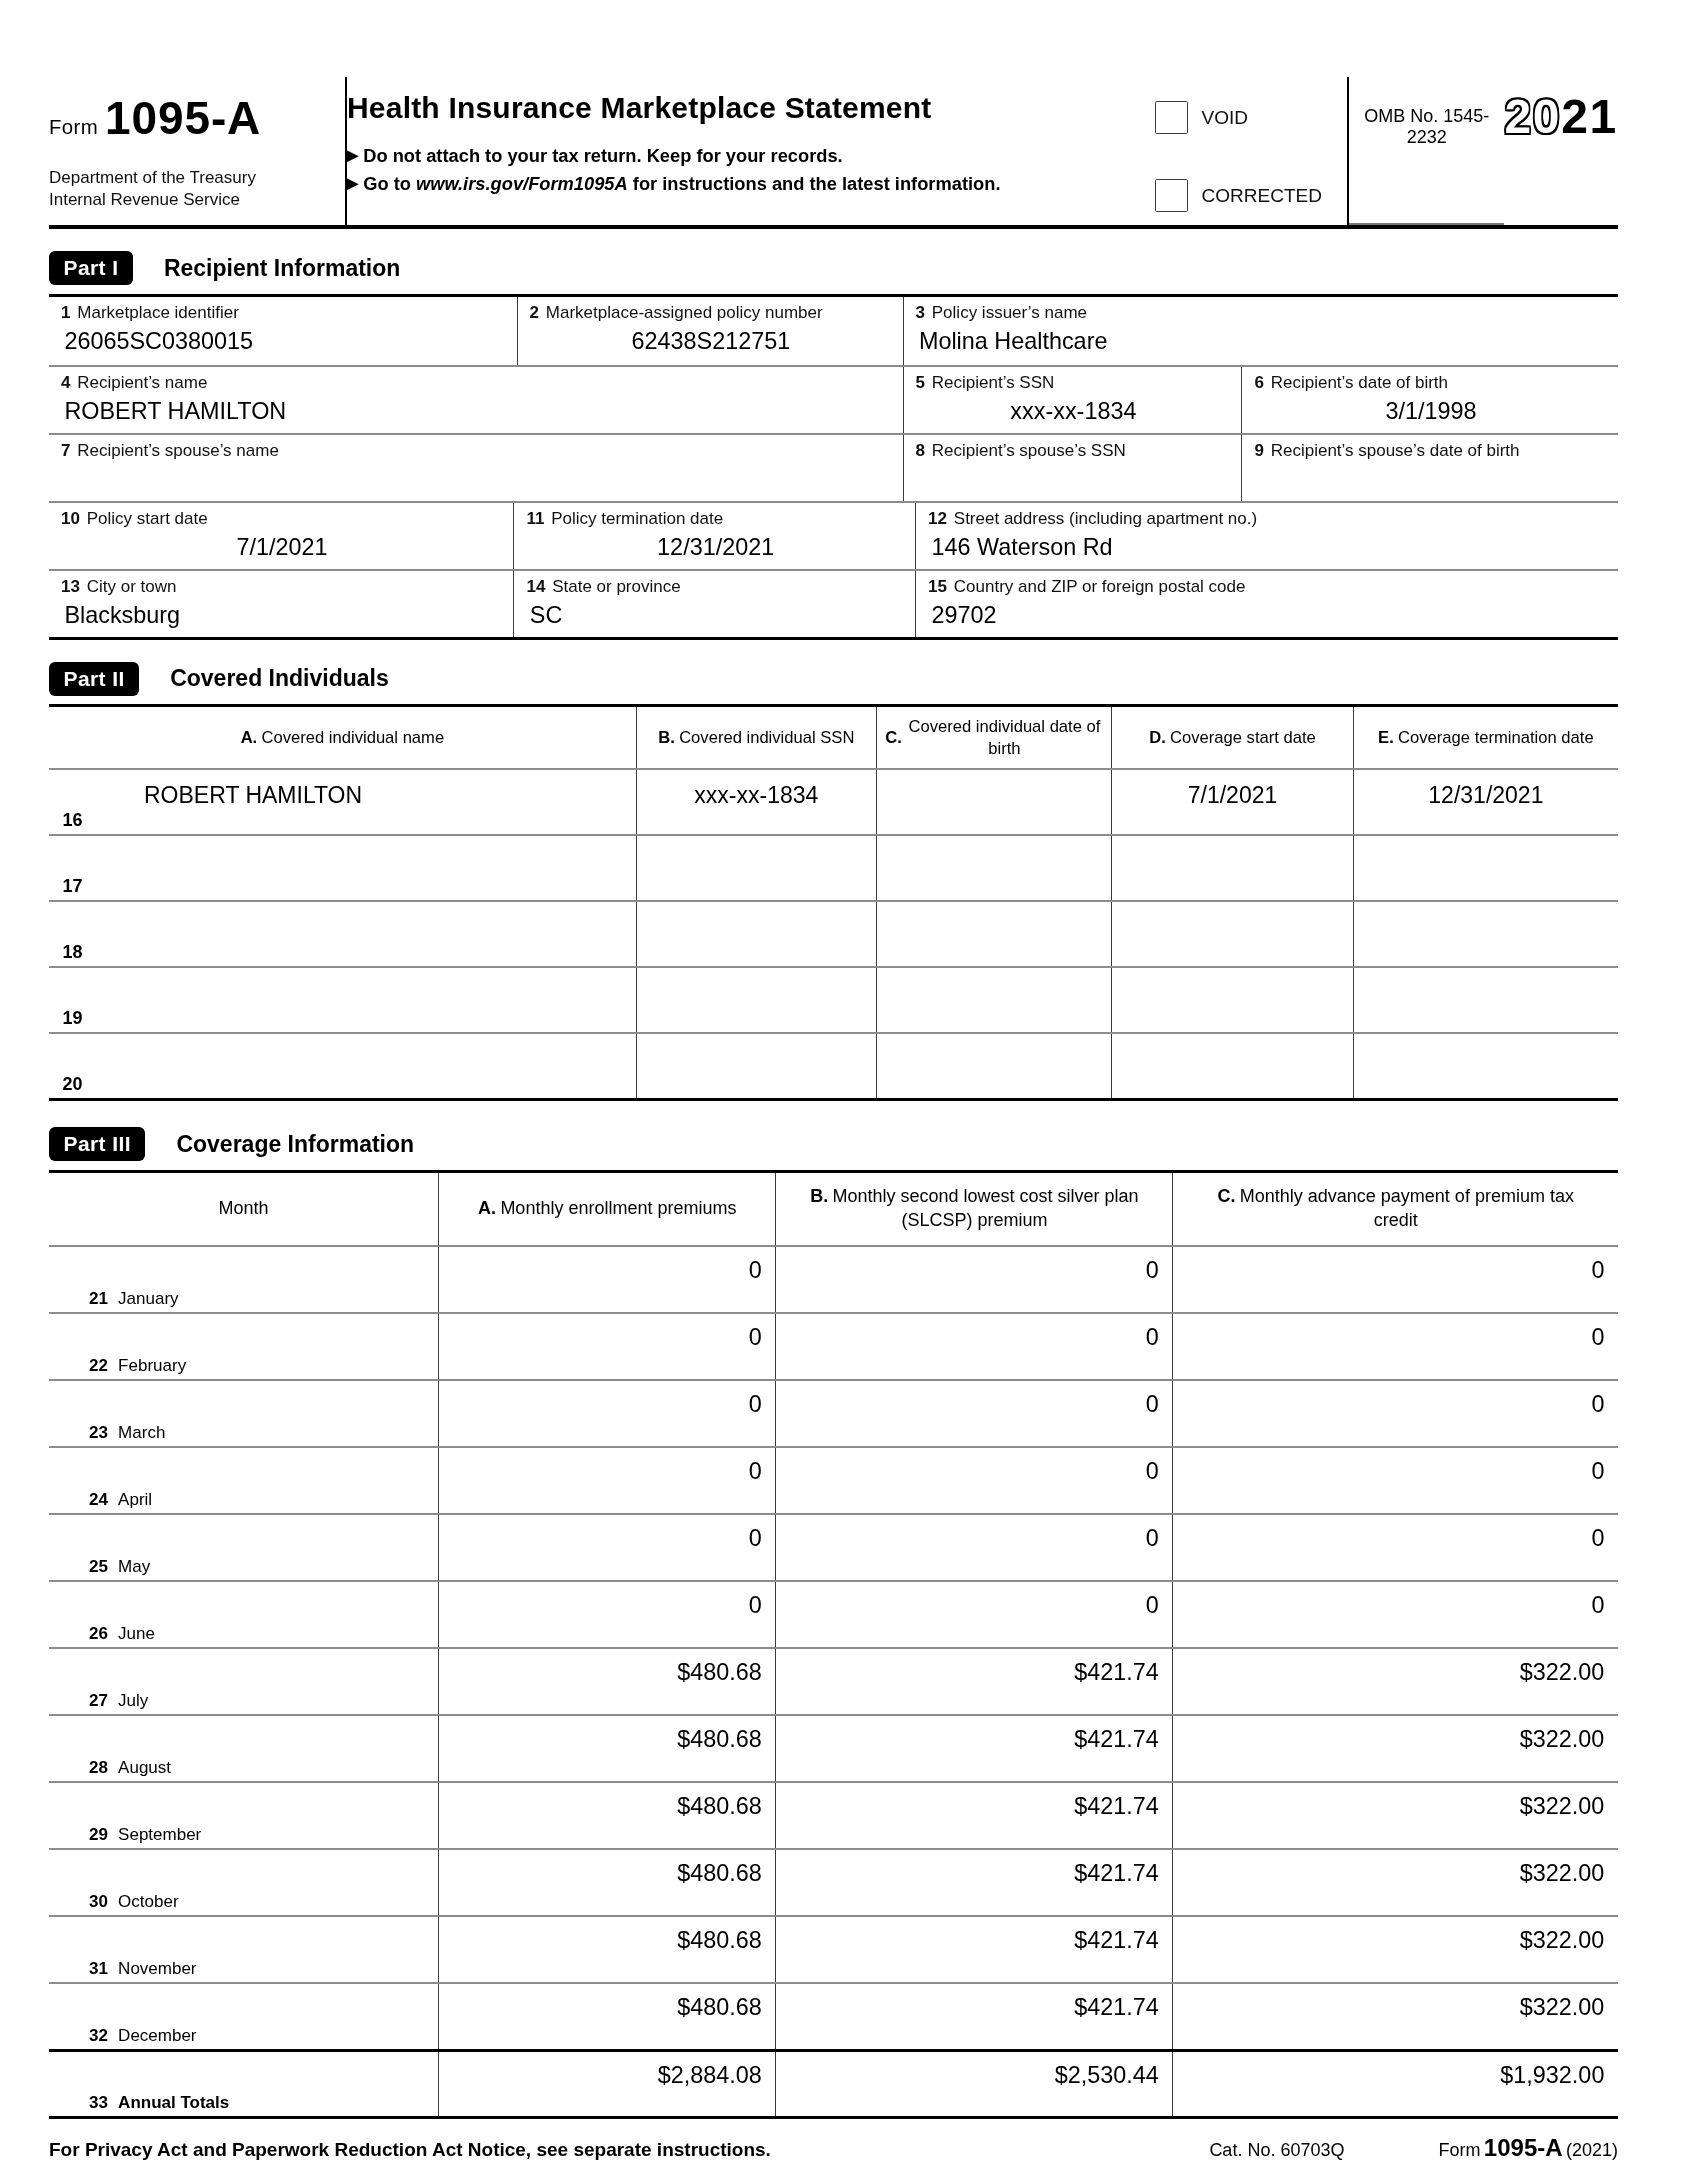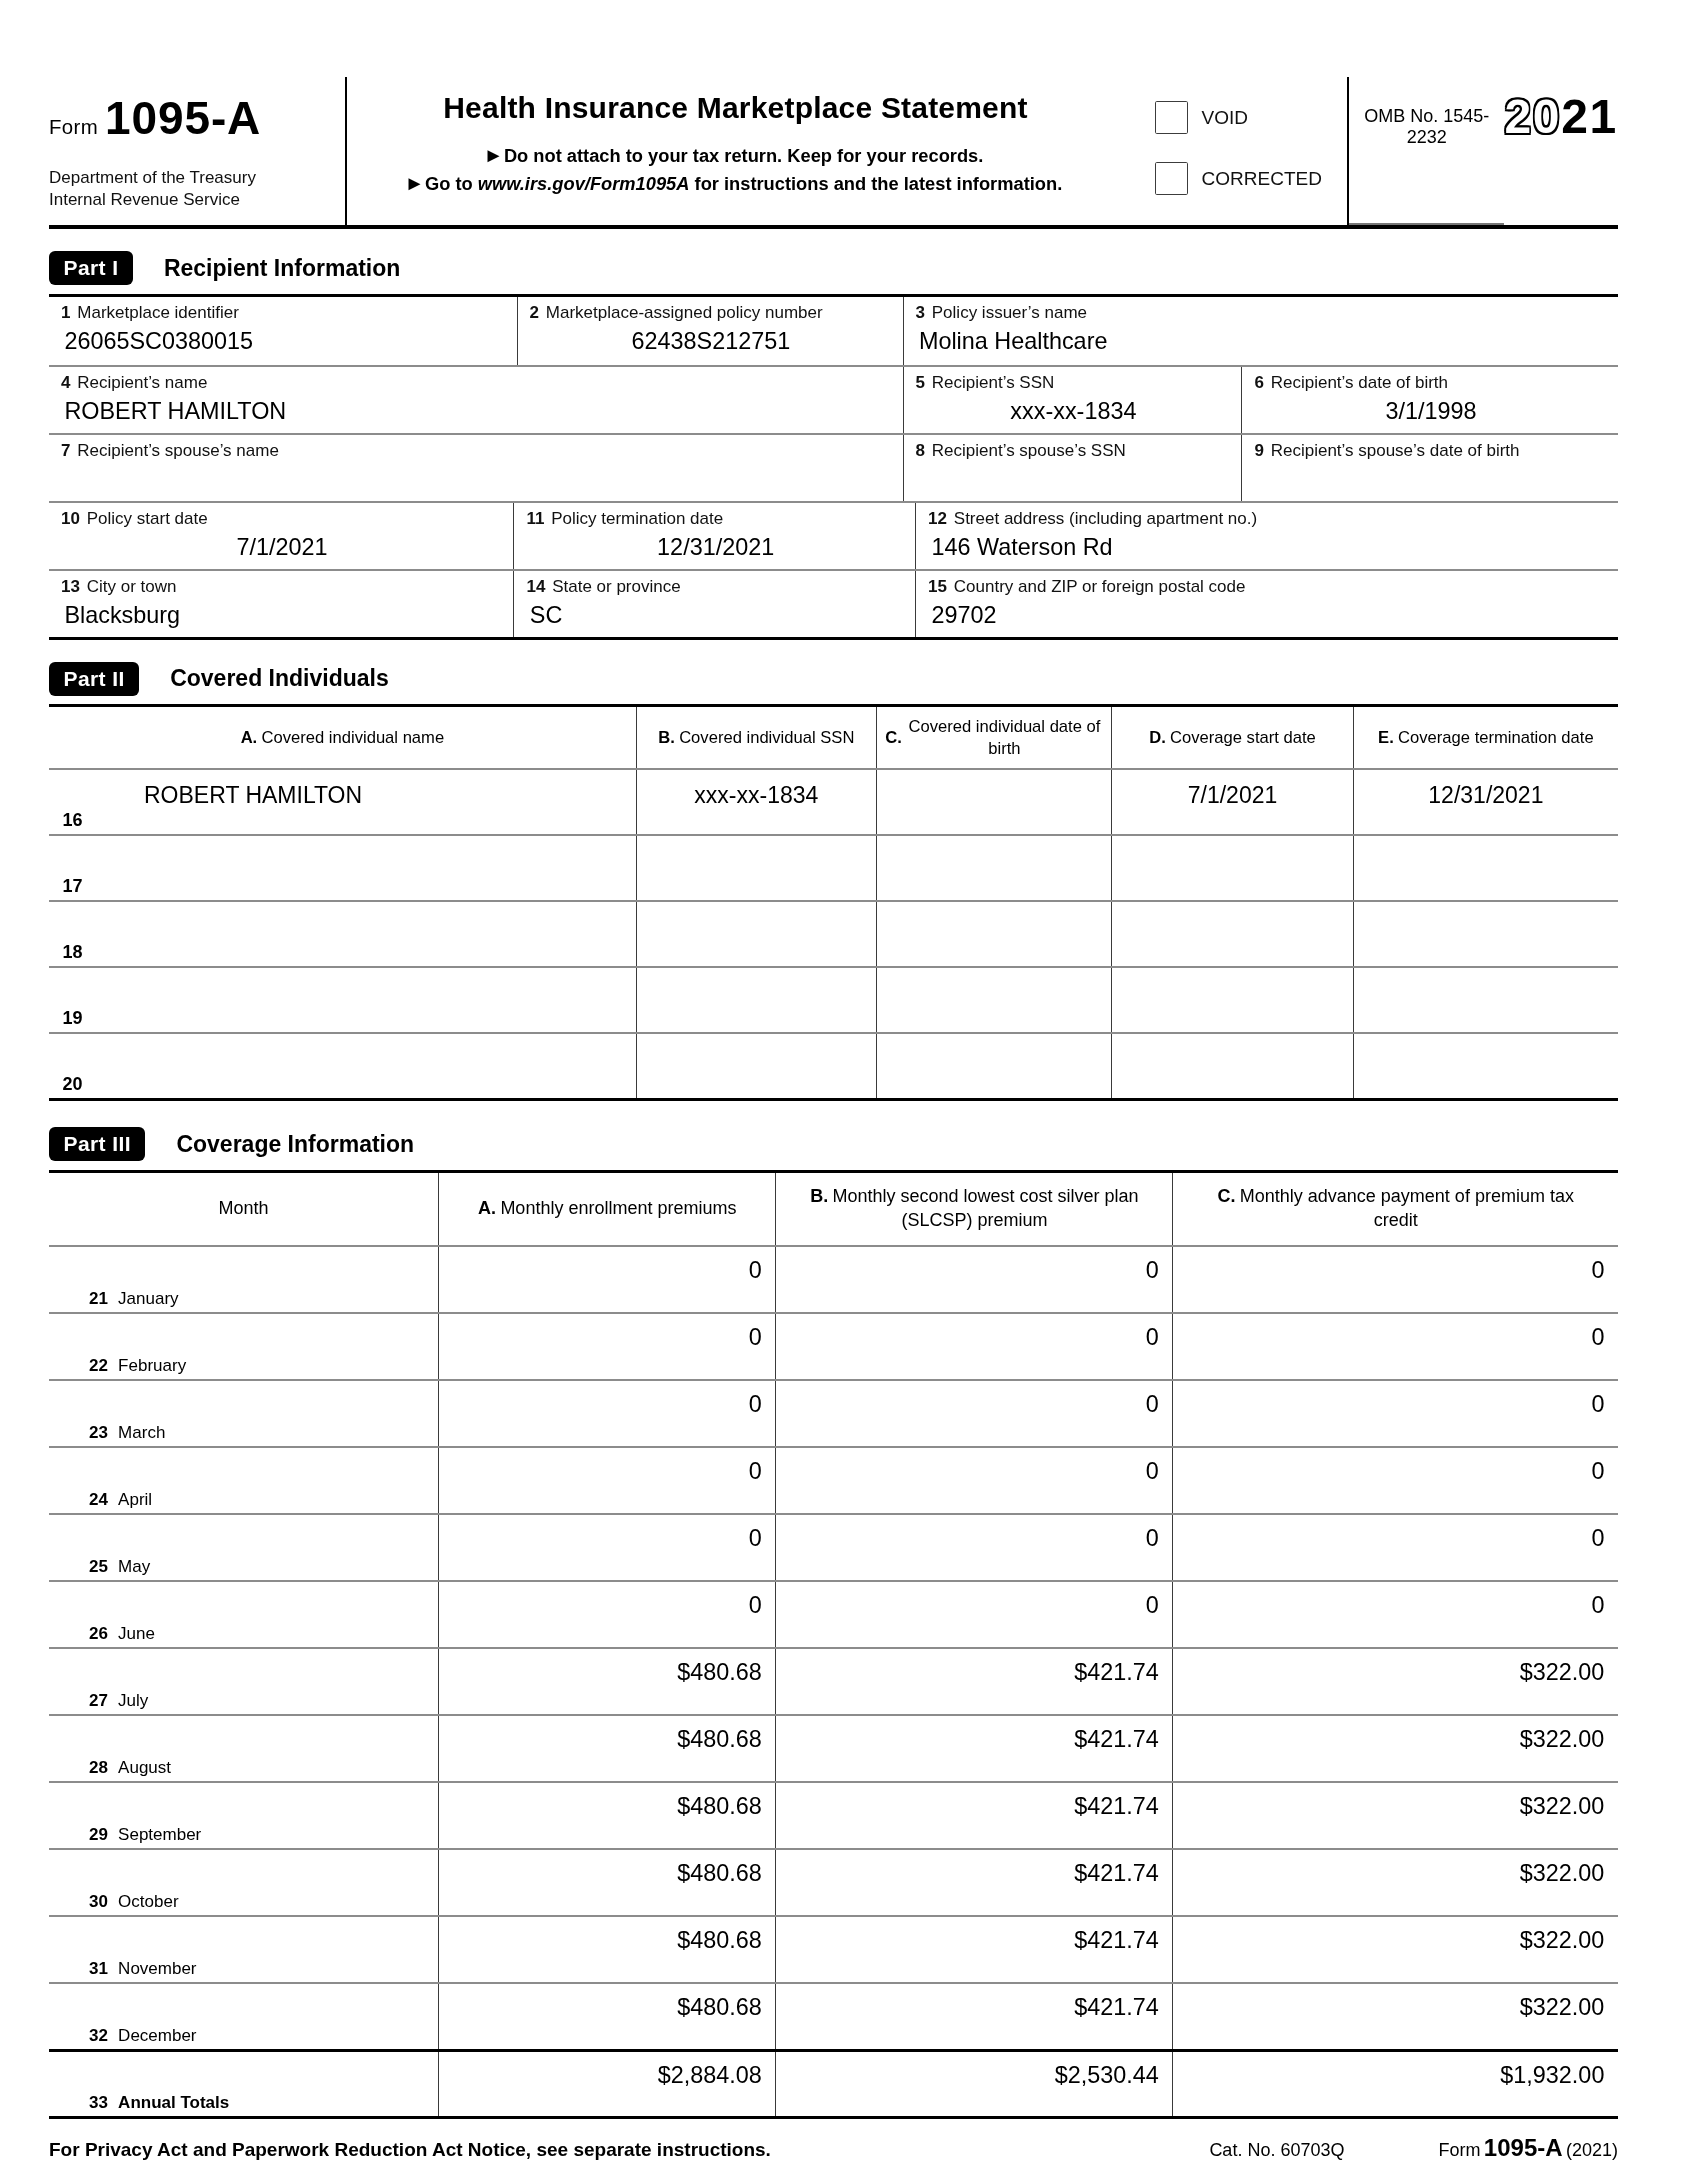--- a/index.html
+++ b/index.html
@@ -7,29 +7,29 @@
   .page{position:relative;width:1667px;min-height:2181px;box-sizing:border-box;padding:77px 49px 17px 49px;background:#fff}
 
   
   .hdr{display:flex;border-bottom:4.3px solid #000;height:152px;box-sizing:border-box}
   .hdr-left{width:296px;box-sizing:border-box;padding-top:13.6px}
   .hdr-divider{width:0;border-right:2.6px solid #000}
   .formline{display:flex;align-items:baseline;white-space:nowrap}
   .form-word{font-size:20.4px;letter-spacing:0.4px}
   .form-number{font-size:46px;font-weight:bold;margin-left:6.8px;letter-spacing:0.9px}
   .dept{font-size:17px;line-height:1.3;margin-top:22px;color:#111}
-  .hdr-center{flex:1;text-align:center;padding-top:13.6px}
+  .hdr-center{flex:1;padding-top:13.6px}
   .title{font-size:30px;font-weight:bold;letter-spacing:0.2px}
   .inst{margin-top:20.4px;font-size:18.3px;font-weight:bold}
   .inst.second{margin-top:6px}
   .arrow{font-size:14.5px;margin-right:5.1px;position:relative;top:-1.7px}
   .it{font-style:italic}
   .hdr-void{width:223px;box-sizing:border-box;padding-top:24px;padding-left:31px}
   .chk-row{display:flex;align-items:center}
-  .chk-row2{margin-top:28px}
+  .chk-row2{margin-top:45px}
   .checkbox{width:31px;height:31px;border:1.7px solid #3c3c3c;border-radius:1.7px;background:#fff;display:inline-block;flex:none}
   .chk-label{font-size:19px;margin-left:13.6px;color:#111}
   .hdr-omb{width:271px;box-sizing:border-box;border-left:2.6px solid #000;display:flex;flex-direction:row}
   .omb-no{font-size:18px;text-align:center;padding:29px 5.1px 10.2px 5.1px;border-bottom:2.6px solid #777}
   .year{text-align:center;font-size:48px;font-weight:bold;margin-top:12px;letter-spacing:1.7px}
   .year-outline{color:#fff;text-shadow:-1.7px -1.7px 0 #000,0 -1.7px 0 #000,1.7px -1.7px 0 #000,-1.7px 0 0 #000,1.7px 0 0 #000,-1.7px 1.7px 0 #000,0 1.7px 0 #000,1.7px 1.7px 0 #000}
 
   
   .part-row{display:flex;align-items:center;margin-top:22px;margin-bottom:8.5px}
   .part-badge{background:#000;color:#fff;font-weight:bold;font-size:21px;padding:5.1px 14.5px;border-radius:6px;letter-spacing:0.4px}

